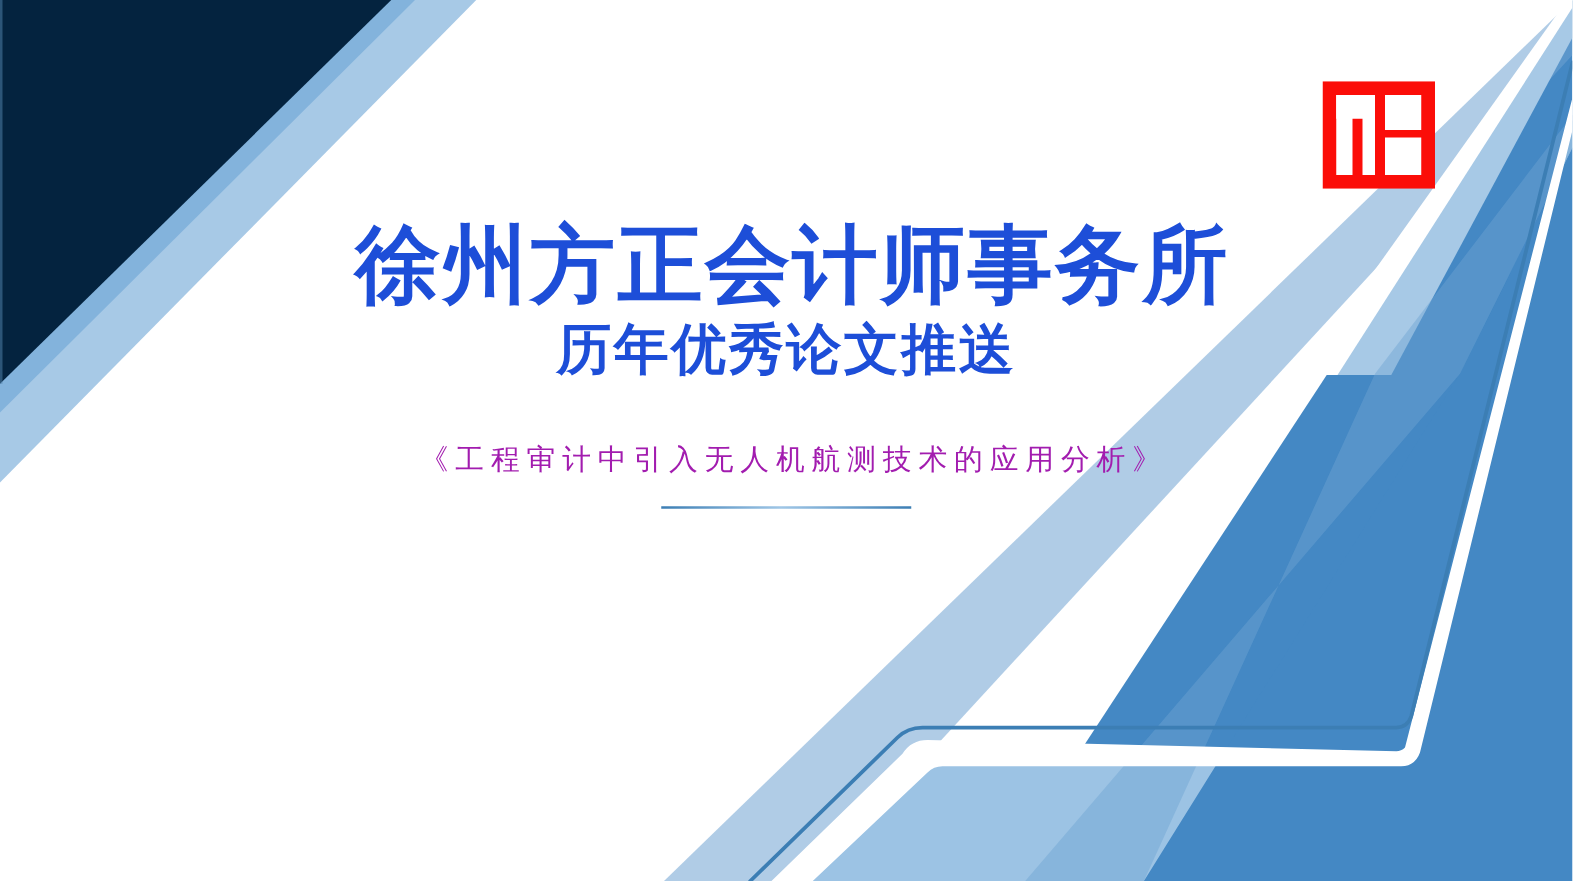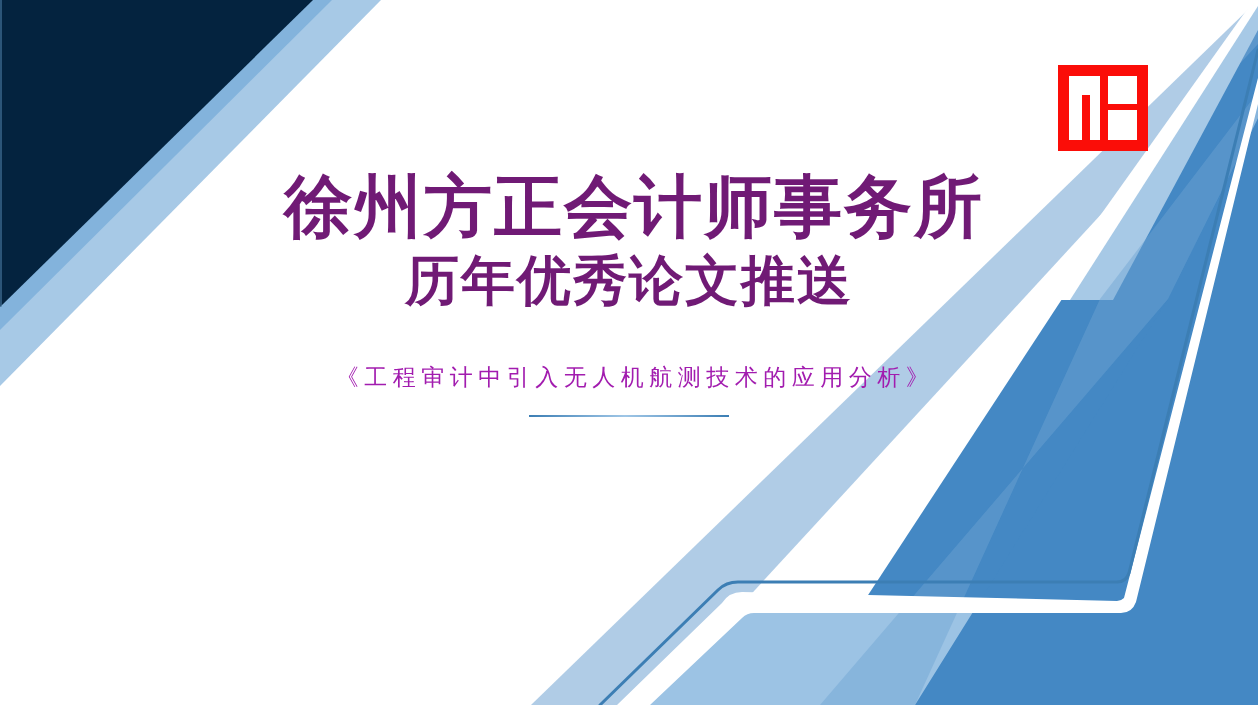--- a/index.html
+++ b/index.html
@@ -39,34 +39,34 @@
   
   #text-block {
     position: absolute;
     left: 0;
     top: 178px;
     width: 1258px;
     z-index: 6;
     text-align: center;
   }
   .title-line {
-    color: #701a75;
+    color: #1d4ed8;
     font-weight: bold;
     line-height: 1.0;
     white-space: nowrap;
-    font-family: Liberation Mono, monospace;
+    font-family: Liberation Serif, serif;
   }
   #title-line-1 {
     font-size: 68px;
     letter-spacing: 2px;
     margin: 0 0 12px 0;
     padding-left: 10px;
   }
   #title-line-2 {
-    font-size: 54px;
+    font-size: 44px;
     letter-spacing: 2px;
     margin: 12px;
   }
   #subtitle {
     margin-top: 50px;
     color: #a21caf;
     font-size: 23px;
     letter-spacing: 5.5px;
     white-space: nowrap;
     font-family: "DejaVu Sans", "Liberation Sans", sans-serif;

